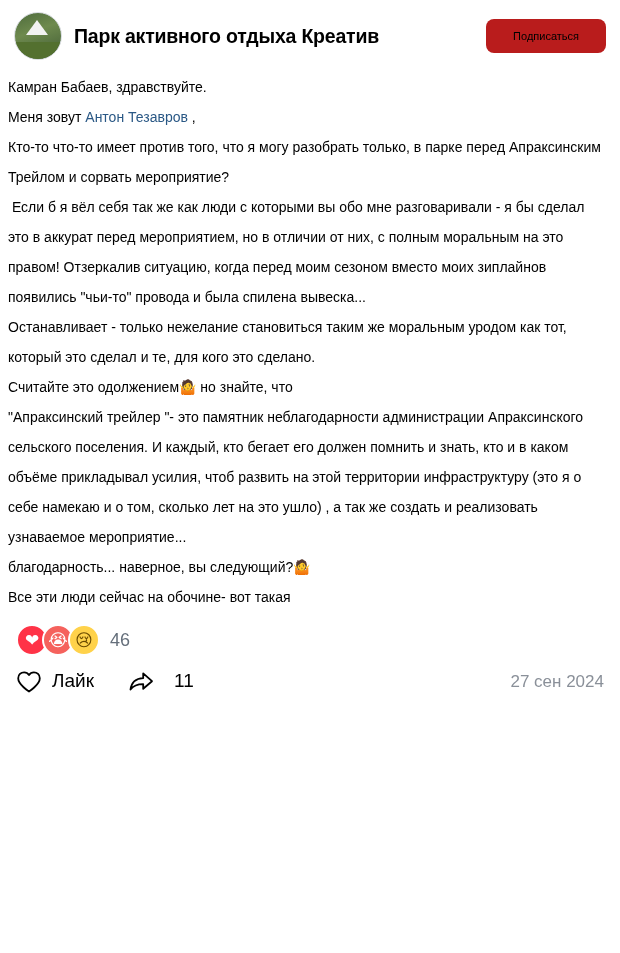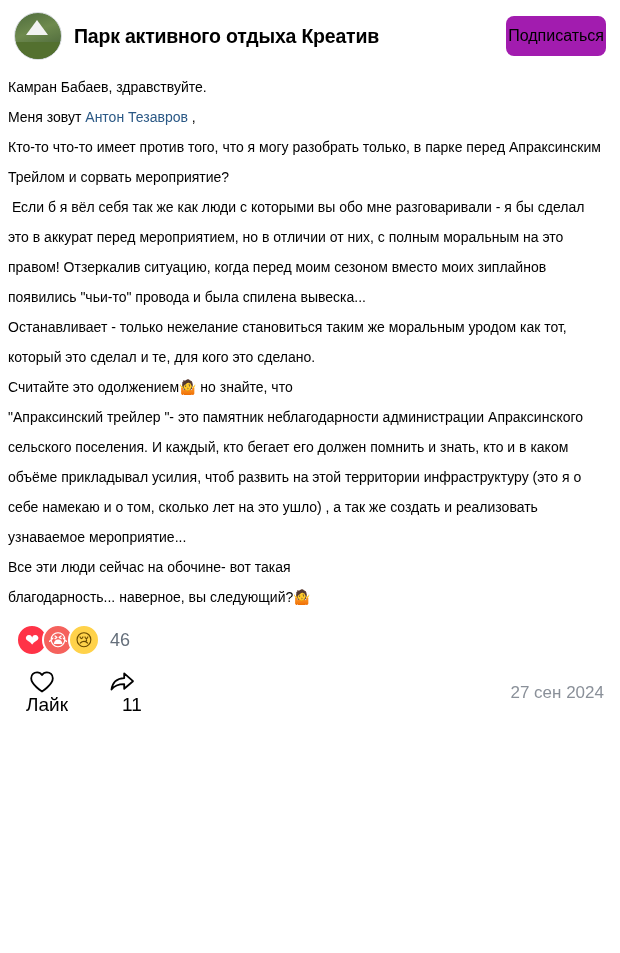--- a/index.html
+++ b/index.html
@@ -63,27 +63,27 @@
     font-weight: bold;
     color: #000000;
     letter-spacing: -0.2px;
     white-space: nowrap;
     overflow: hidden;
     text-overflow: ellipsis;
   }
   .subscribe-btn {
     margin-left: auto;
     flex: 0 0 auto;
-    background: #a21caf;
+    background: #b91c1c;
     color: #000000;
     border: none;
     border-radius: 8px;
-    font-size: 16px;
+    font-size: 11px;
     font-family: "Liberation Sans", sans-serif;
-    padding: 11px 2px;
+    padding: 11px 27px;
     cursor: pointer;
     white-space: nowrap;
   }
 
   
   .post-body {
     padding: 4px 16px 0 8px;
     font-size: 14px;
     line-height: 30px;
     color: #000000;
@@ -139,24 +139,23 @@
 
   
   .actions {
     display: flex;
     align-items: center;
     padding: 14px 16px 0 16px;
     box-sizing: border-box;
   }
   .action {
     display: flex;
-    align-items: center;
+    align-items: flex-start;
     margin-right: 34px;
     cursor: pointer;
-    flex-direction: column;
   }
   .action-label {
     margin-left: 10px;
     font-size: 19px;
     color: #000000;
   }
   .action-count {
     margin-left: 20px;
     font-size: 19px;
     color: #000000;
@@ -184,22 +183,22 @@
   </div>
 
   <div class="post-body">
     <p>Камран Бабаев, здравствуйте.</p>
     <p><span>Меня зовут </span><span class="mention">Антон Тезавров</span><span> ,</span></p>
     <p>Кто-то что-то имеет против того, что я могу разобрать только, в парке перед Апраксинским Трейлом и сорвать мероприятие?</p>
     <p> Если б я вёл себя так же как люди с которыми вы обо мне разговаривали - я бы сделал это в аккурат перед мероприятием, но в отличии от них, с полным моральным на это правом! Отзеркалив ситуацию, когда перед моим сезоном вместо моих зиплайнов появились "чьи-то" провода и была спилена вывеска...</p>
     <p>Останавливает - только нежелание становиться таким же моральным уродом как тот, который это сделал и те, для кого это сделано.</p>
     <p><span>Считайте это одолжением</span><span class="emoji">🤷</span><span> но знайте, что</span></p>
     <p>"Апраксинский трейлер "- это памятник неблагодарности администрации Апраксинского сельского поселения. И каждый, кто бегает его должен помнить и знать, кто и в каком объёме прикладывал усилия, чтоб развить на этой территории инфраструктуру (это я о себе намекаю и о том, сколько лет на это ушло) , а так же создать и реализовать узнаваемое мероприятие...</p>
+    <p><span>благодарность... наверное, вы следующий?</span><span class="emoji">🤷</span></p>
     <p>Все эти люди сейчас на обочине- вот такая</p>
-    <p><span>благодарность... наверное, вы следующий?</span><span class="emoji">🤷</span></p>
   </div>
 
   <div class="reactions">
     <div class="reaction-stack">
       <div class="reaction-bubble r-heart">❤</div>
       <div class="reaction-bubble r-cry">😭</div>
       <div class="reaction-bubble r-sad">😢</div>
     </div>
     <div class="reaction-count">46</div>
   </div>

